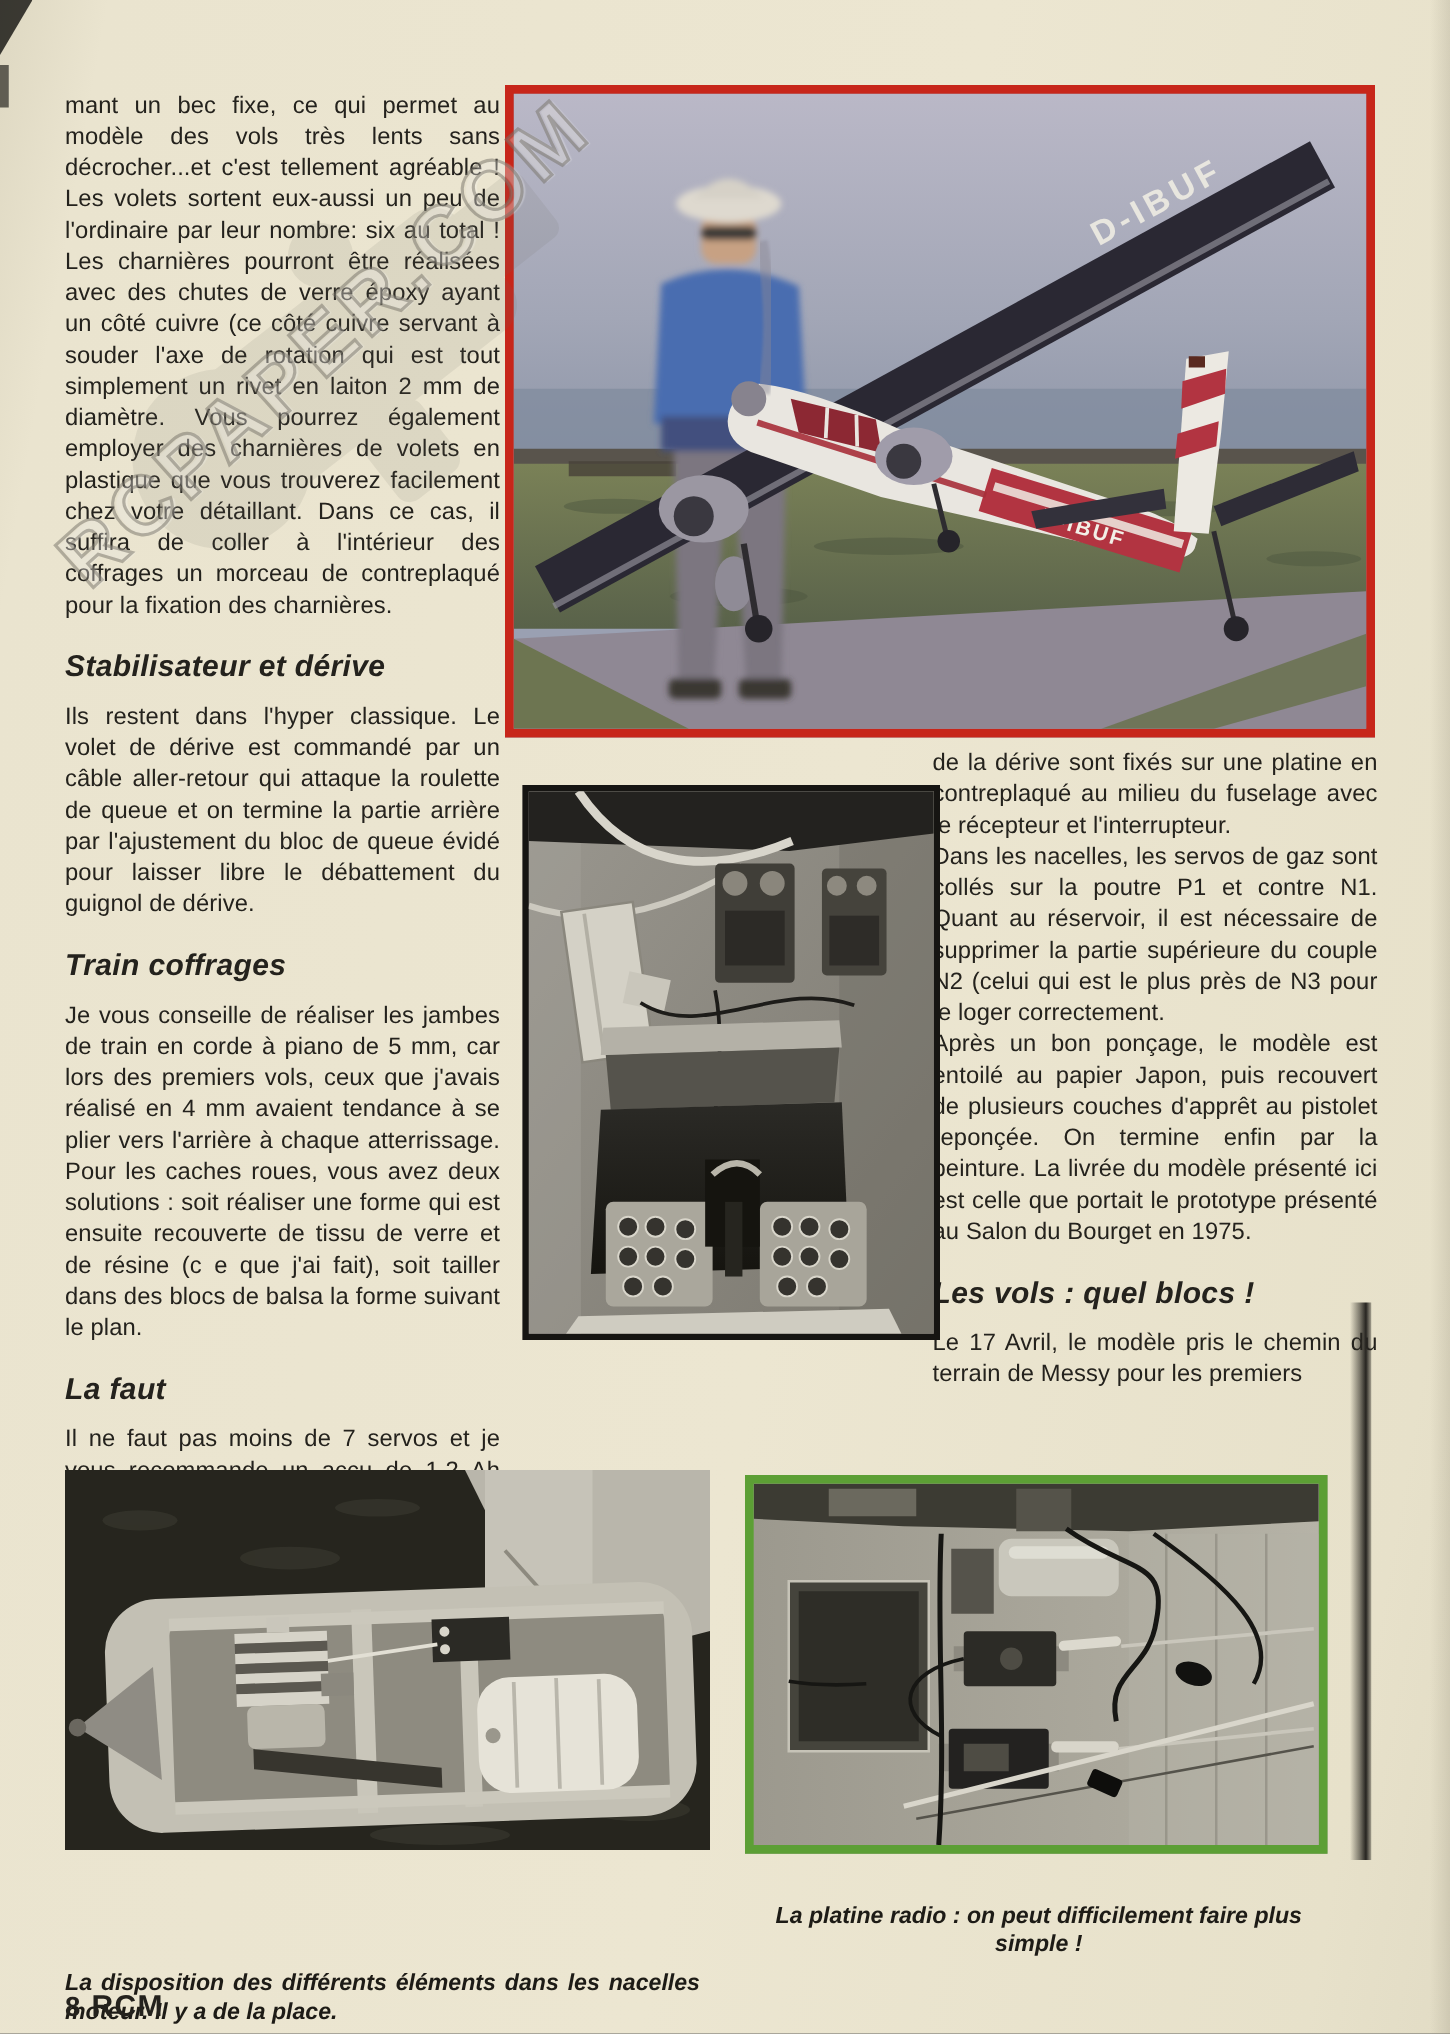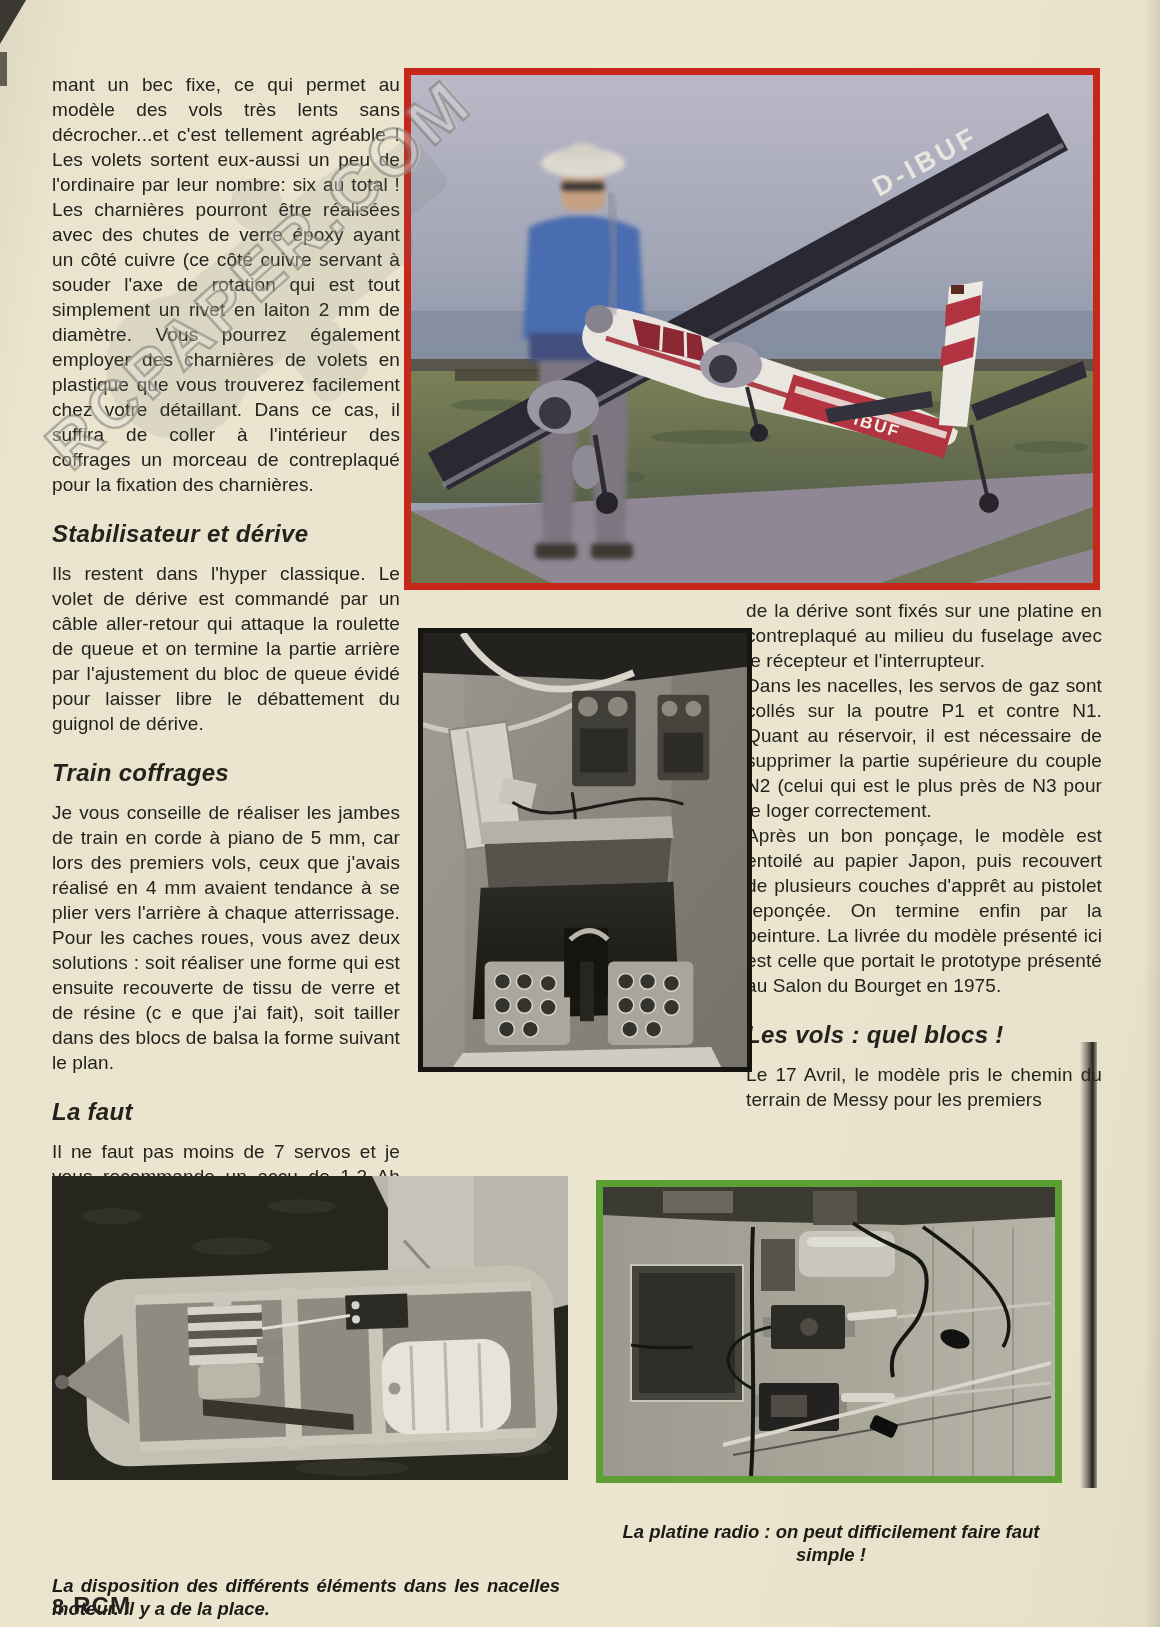--- a/index.html
+++ b/index.html
@@ -344,21 +344,21 @@
         <path d="M320,40 C380,82 422,122 400,160" stroke-width="3.5"></path>
         <path d="M168,140 C120,150 110,182 150,202" stroke-width="3"></path>
         <path d="M150,40 C146,120 154,200 148,289" stroke-width="4"></path>
         <path d="M90,160 C60,162 40,160 28,158" stroke-width="3"></path>
       </g>
       <ellipse cx="352" cy="152" rx="15" ry="9" fill="#121210" transform="rotate(18 352 152)"></ellipse>
       <rect x="268" y="232" width="26" height="15" rx="3" fill="#0e0e0c" transform="rotate(24 281 239)"></rect>
     </svg>
   </div>
 
-  <div id="platine-caption" class="caption">La platine radio : on peut difficilement faire faut simple !</div>
+  <div id="platine-caption" class="caption">La platine radio : on peut difficilement faire plus simple !</div>
 
   <div id="footer">
     <span id="page-number">8</span>
     <span id="magazine-logo">RCM</span>
   </div>
 
   <div id="watermark-text">RCPAPER.COM</div>
 
   <div id="corner-mark" class="artifact"></div>
   <div id="edge-mark" class="artifact"></div>

